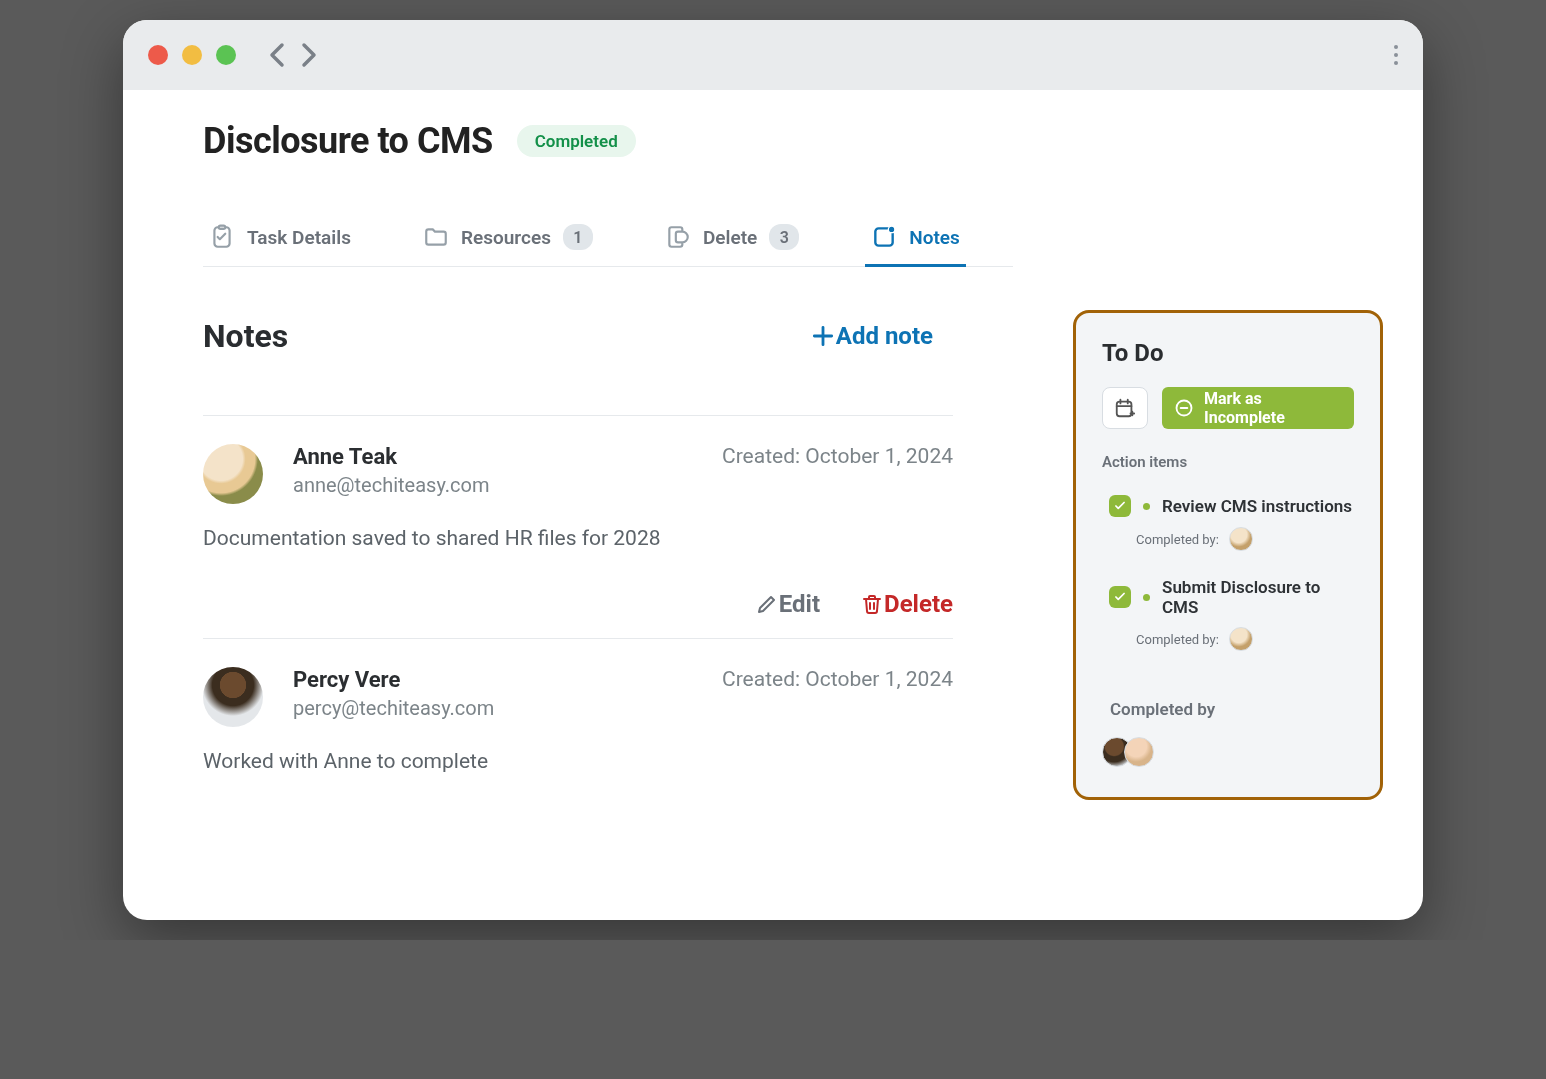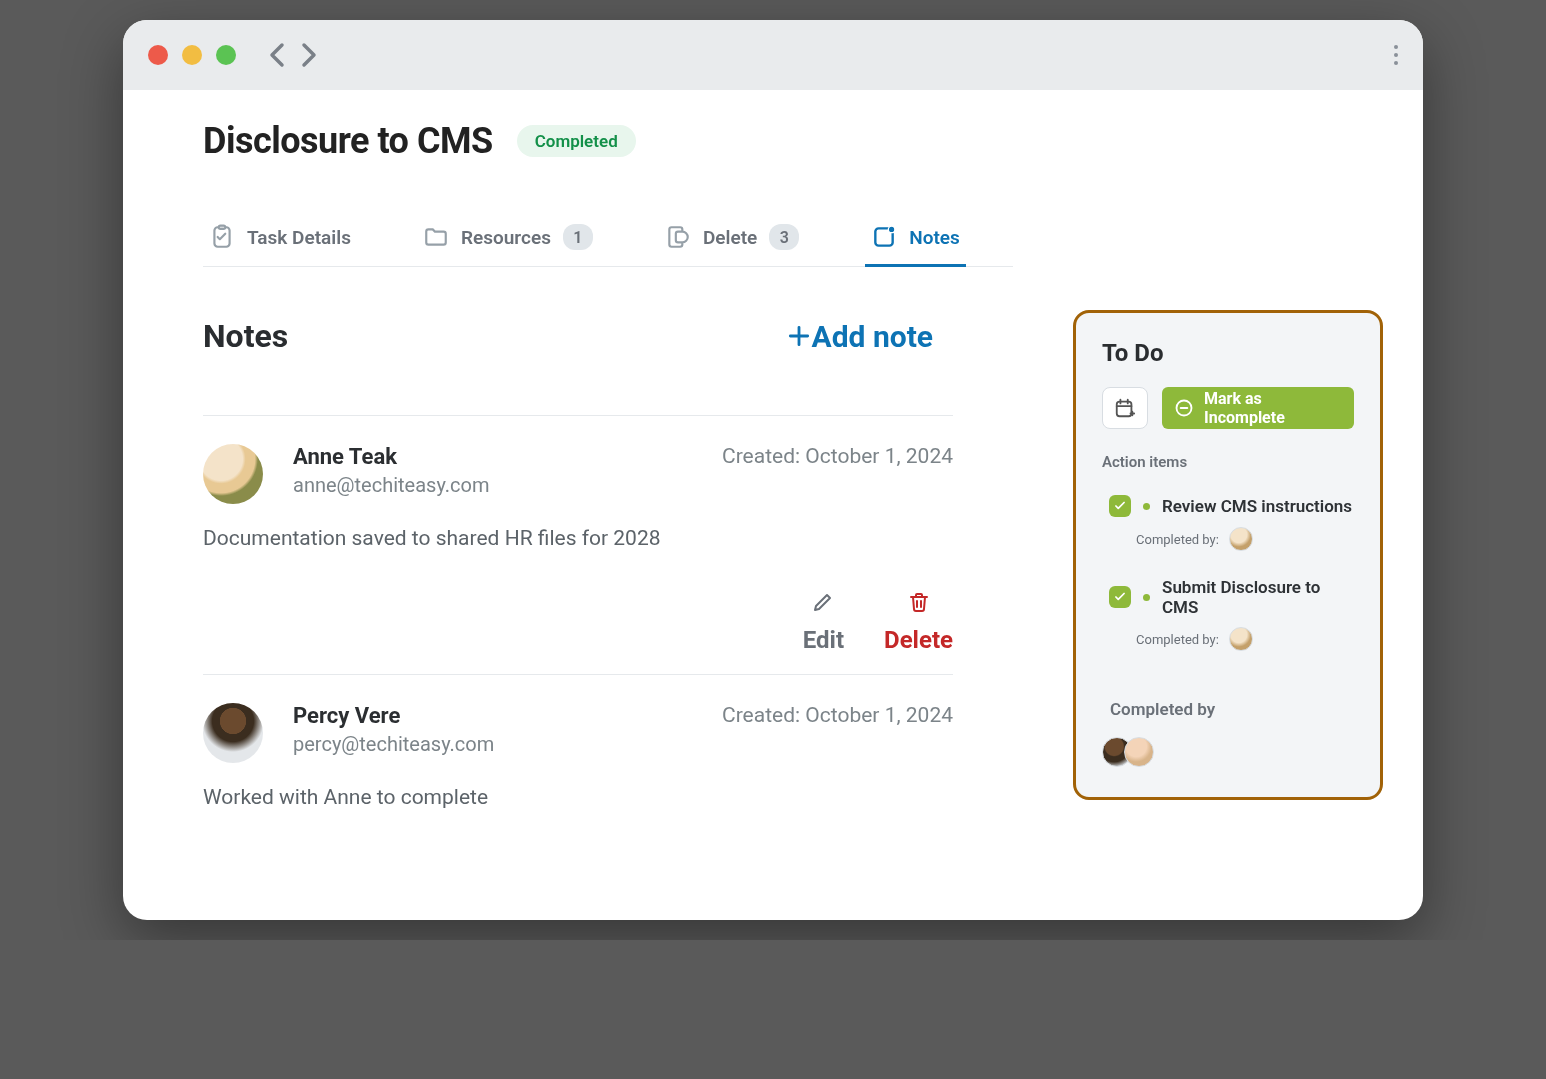--- a/index.html
+++ b/index.html
@@ -84,21 +84,21 @@
     font-size: 16px; font-weight: 600; padding: 0 8px;
   }
 
   .section-head {
     display: flex; justify-content: space-between; align-items:center;
     padding: 50px 0 60px; width: 730px;
   }
   .section-title { font-size: 32px; font-weight: 700; color: #2a2d30; }
   .add-btn {
     display:flex; align-items:center; gap: 0;
-    color: #0d73b4; font-size: 30px; font-weight: 700; cursor:pointer;
+    color: #0d73b4; font-size: 24px; font-weight: 700; cursor:pointer;
   }
   .add-btn .plus { font-size: 30px; font-weight: 400; }
 
   .note {
     border-top: 1px solid #e6e9ec; padding: 28px 0 20px; width: 750px;
     position: relative;
   }
   .note-row1 { display:flex; align-items:flex-start; }
   .avatar {
     width: 60px; height: 60px; border-radius: 50%;
@@ -114,22 +114,22 @@
   .note-email { font-size: 20px; color: #7c8489; margin-top: 4px; }
   .note-created {
     font-size: 21px; color: #7c8489; position:absolute; right: 0; top: 28px;
   }
   .note-body { font-size: 21px; color: #5c6369; margin-top: 22px; }
   .note-actions {
     display:flex; gap: 40px; justify-content:flex-end;
     margin-top: 40px; padding-right: 0;
   }
   .act {
-    display:flex; align-items:center; gap: 12px;
-    font-size: 24px; font-weight: 700; cursor:pointer;flex-direction:column;
+    display:flex; align-items:center; 
+    font-size: 24px; font-weight: 700; cursor:pointer;
   }
   .act.edit { color: #6a7078; }
   .act.delete { color: #c42828; }
 
   
   .panel {
     background: #f3f5f7; border: 3px solid #a16207; border-radius: 16px;
     padding: 26px 26px 30px;
   }
   .panel h3 { font-size: 24px; font-weight: 700; color: #2a2d30; margin-bottom: 20px;}

